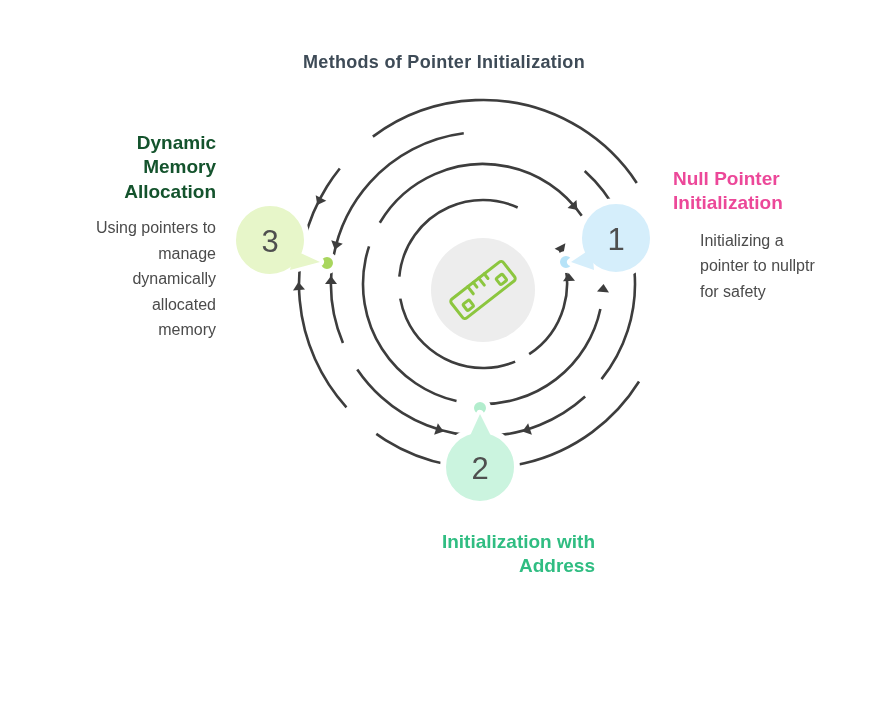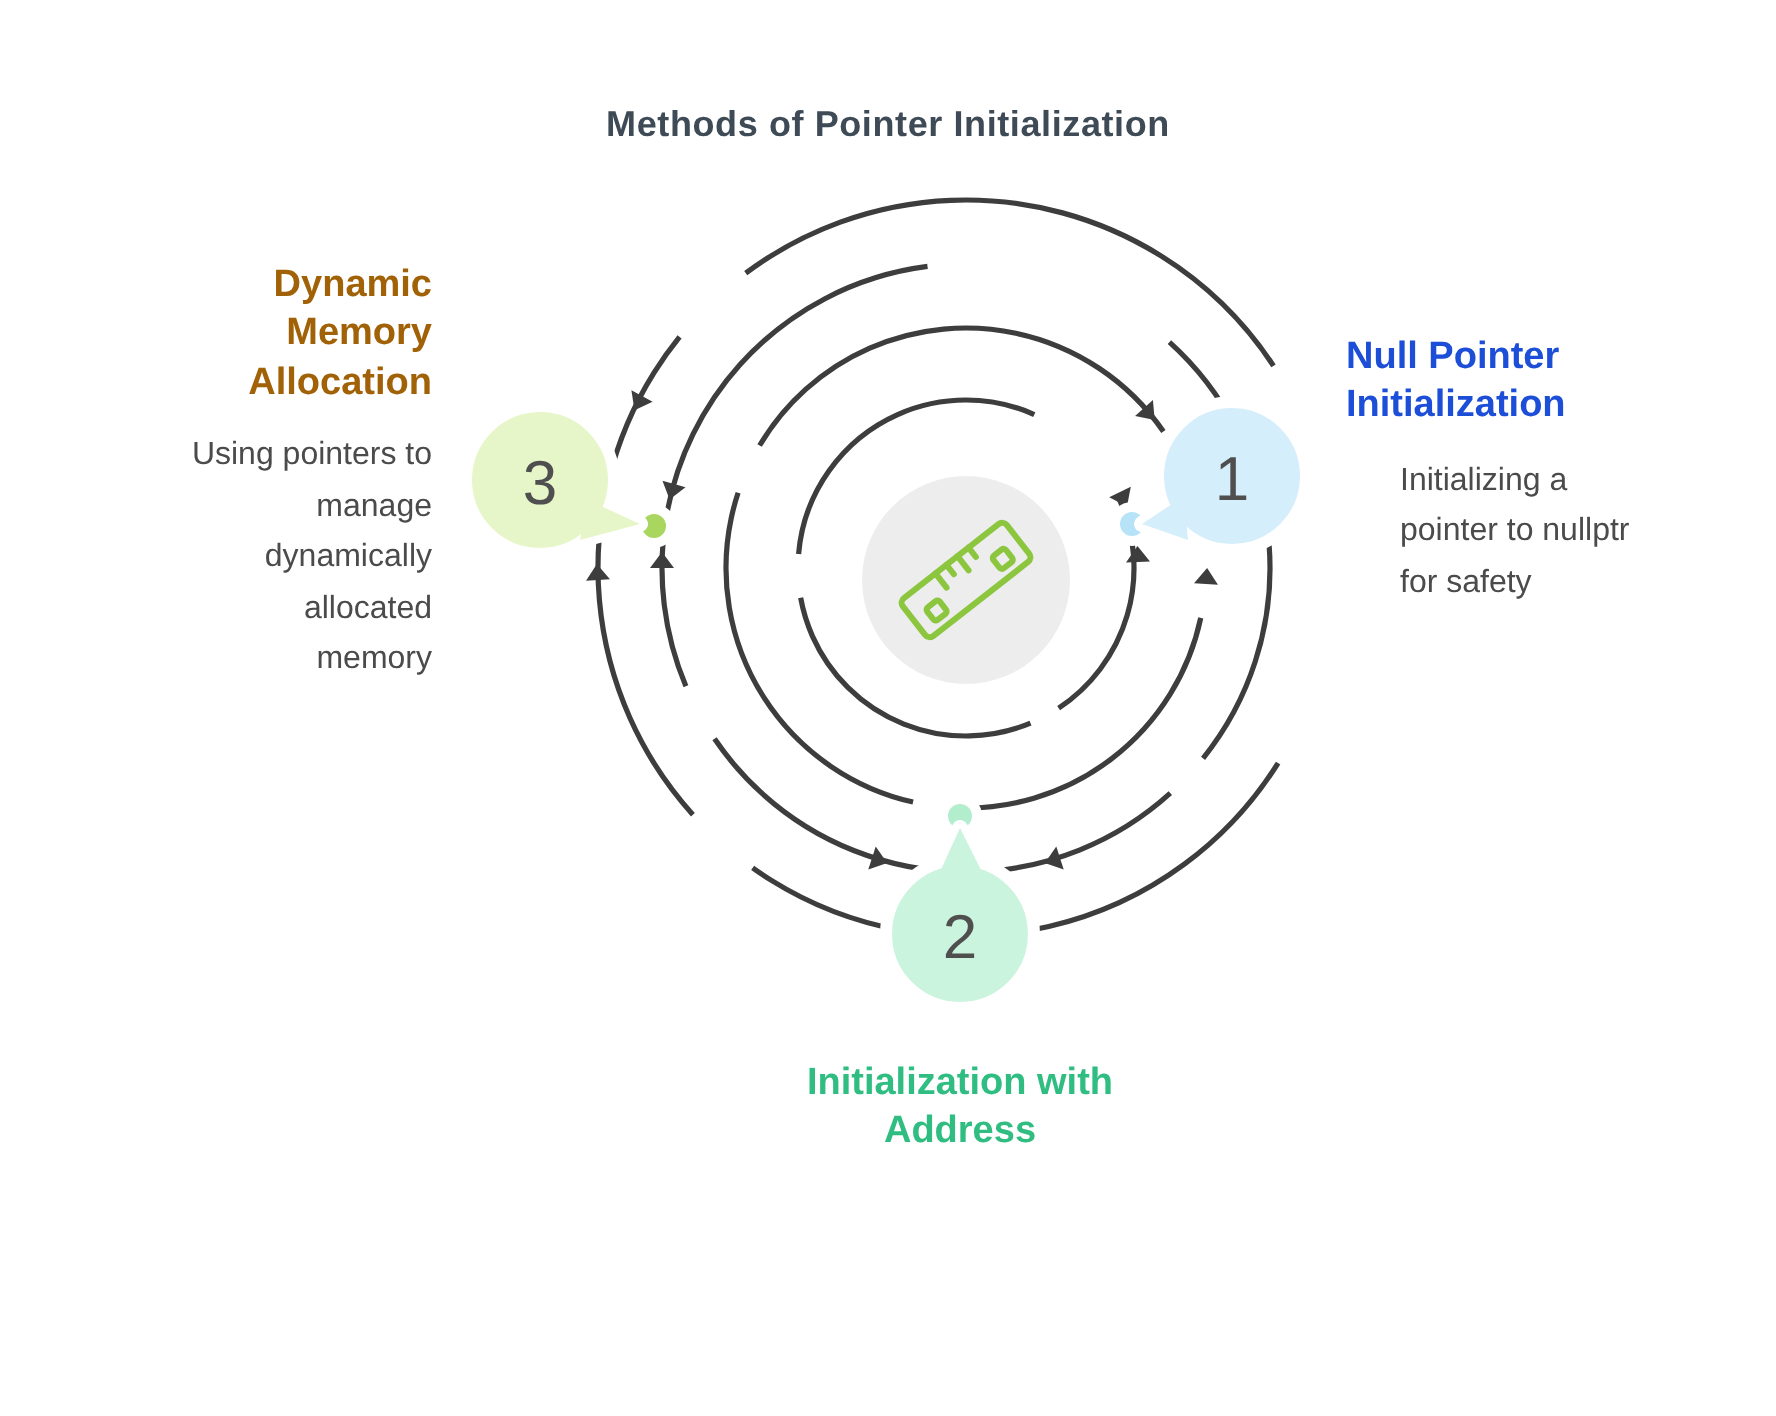--- a/index.html
+++ b/index.html
@@ -11,23 +11,23 @@
     font-size:18px;font-weight:700;color:#3e4b57;letter-spacing:.3px;
   }
   .text-block{position:absolute;}
   .block-left{top:131px;left:40px;width:176px;text-align:right;}
   .block-right{top:167px;left:673px;width:172px;text-align:left;}
   .block-bottom{top:530px;left:294px;width:372px;text-align:center;}
   .node-heading{font-size:19px;font-weight:700;line-height:1.28;}
   .block-left .node-heading{width:118px;margin-left:auto;}
   .block-right .node-heading{width:142px;}
   .block-bottom .node-heading{width:230px;margin:0 auto;}
-  .accent-1{color:#1d4ed8;}
-  .accent-2{color:#30bd82;}
-  .accent-3{color:#a16207;}
+  .accent-1{color:#ec4899;}
+  .accent-2{color:#30bd82;text-align:right;}
+  .accent-3{color:#14532d;}
   .node-desc{font-size:16px;line-height:1.6;color:#4b4b4b;margin-top:11px;}
   .block-left .node-desc{width:122px;margin-left:auto;margin-top:11px;}
   .block-right .node-desc{width:132px;margin-top:12px;margin-left:27px;}
   .block-bottom .node-desc{width:178px;margin:13px auto 0 auto;}
   .bubble-number{font-size:31px;font-weight:400;fill:#4f4f4f;}
 </style>
 </head>
 <body>
 
 <div class="canvas">

